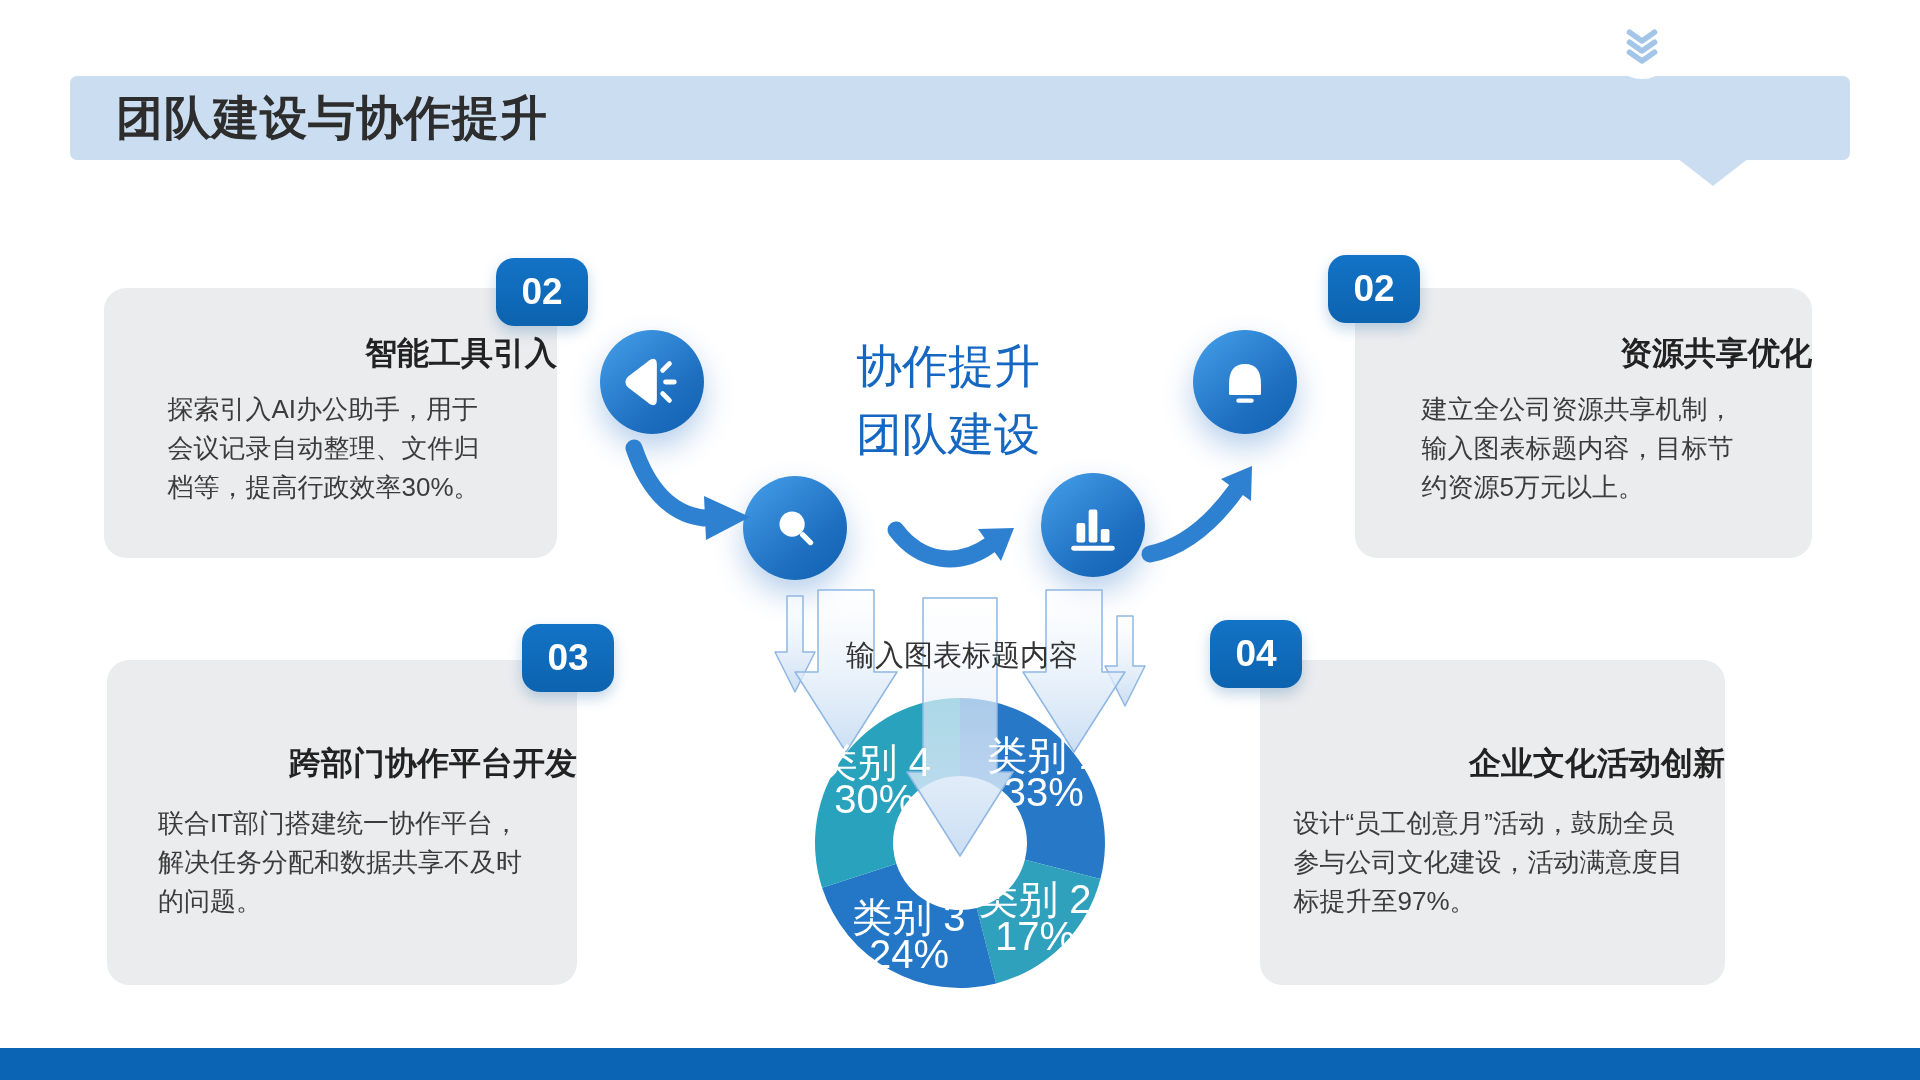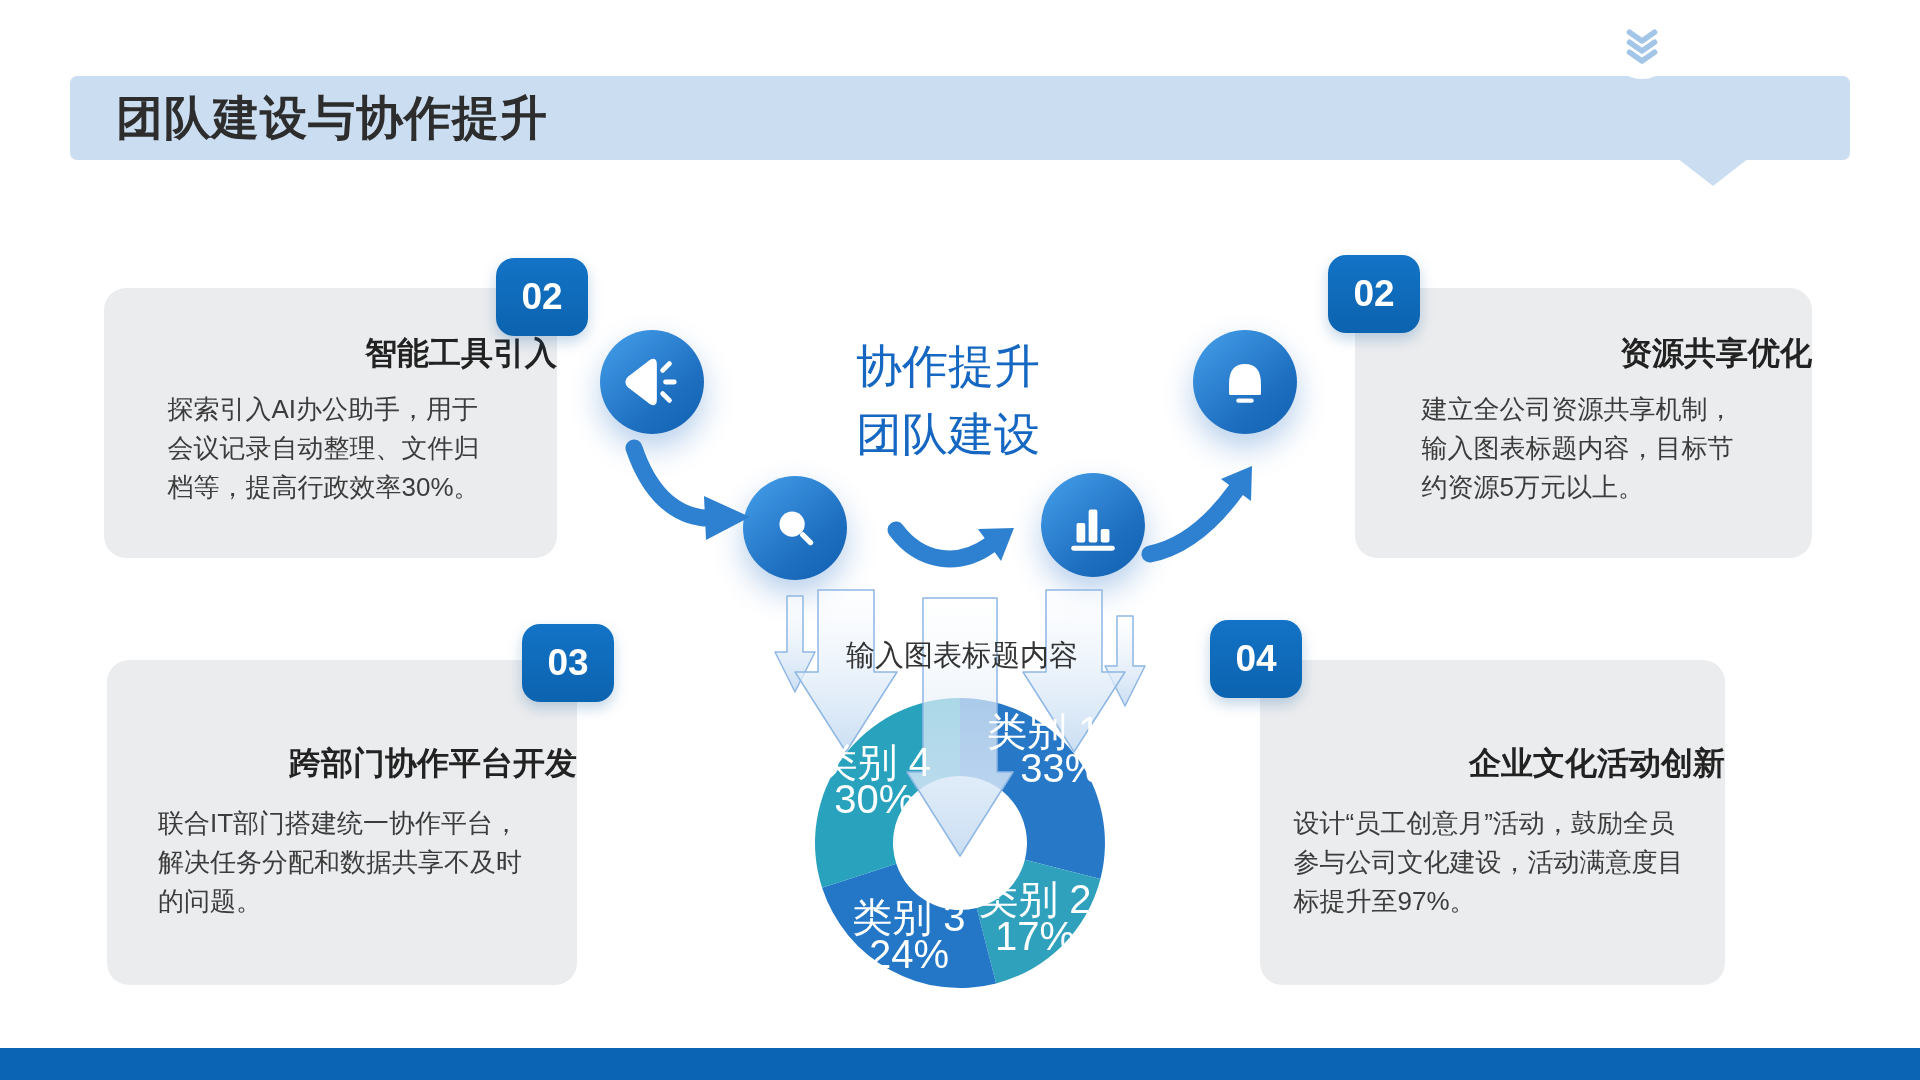--- a/index.html
+++ b/index.html
@@ -14,21 +14,21 @@
                background:#ffffff;display:flex;align-items:center;justify-content:center;}
   .ribbon-tail{position:absolute;left:1677px;top:158px;width:0;height:0;
                border-left:36px solid transparent;border-right:36px solid transparent;
                border-top:28px solid #CBDEF1;}
   
   .card{position:absolute;background:#EBECEE;border-radius:22px;}
   .card1{left:104px;top:288px;width:453px;height:270px;}
   .card2{left:1355px;top:288px;width:457px;height:270px;}
   .card3{left:107px;top:660px;width:470px;height:325px;}
   .card4{left:1260px;top:660px;width:465px;height:325px;}
-  .badge{position:absolute;width:92px;height:78px;border-radius:18px;
+  .badge{position:absolute;width:92px;height:68px;border-radius:18px;
          background:linear-gradient(180deg,#1373C6,#0C63AF);
          color:#fff;font-size:37px;font-weight:bold;
          display:flex;align-items:center;justify-content:center;
          box-shadow:0 6px 14px rgba(12,90,160,.25);}
   .badge-r1{top:-30px;right:-31px;}
   .badge-l1{top:-33px;left:-27px;}
   .badge-r2{top:-36px;right:-37px;}
   .badge-l2{top:-40px;left:-50px;}
   .card-title{margin:0;text-align:right;font-size:32px;font-weight:bold;color:#222;}
   .row1 .card-title{margin-top:44px;}
@@ -165,21 +165,21 @@
     <g fill="url(#decorGrad)" stroke="#8FB7E3" stroke-width="1.5" stroke-linejoin="round">
       <path d="M787,596 L787,652 L775,652 L795,692 L815,652 L803,652 L803,596 Z"></path>
       <path d="M1117,616 L1117,666 L1105,666 L1125,706 L1145,666 L1133,666 L1133,616 Z"></path>
       <path d="M818,590 L818,672 L795,672 L846,752 L897,672 L874,672 L874,590 Z"></path>
       <path d="M1046,590 L1046,672 L1023,672 L1074,752 L1125,672 L1102,672 L1102,590 Z"></path>
       <path d="M923,598 L923,772 L907,772 L960,856 L1013,772 L997,772 L997,598 Z"></path>
     </g>
   </svg>
 
   <div id="pie-labels" class="overlay">
-      <div class="pie-label" style="left: 1043.76px; top: 750px; text-align: right;">
+      <div class="pie-label" style="left: 1043.76px; top: 774px;">
         <div>类别 1</div>
         <div>33%</div>
       </div>
       <div class="pie-label" style="left: 1034.95px; top: 917.953px;">
         <div>类别 2</div>
         <div>17%</div>
       </div>
       <div class="pie-label" style="left: 908.934px; top: 935.889px;">
         <div>类别 3</div>
         <div>24%</div>

